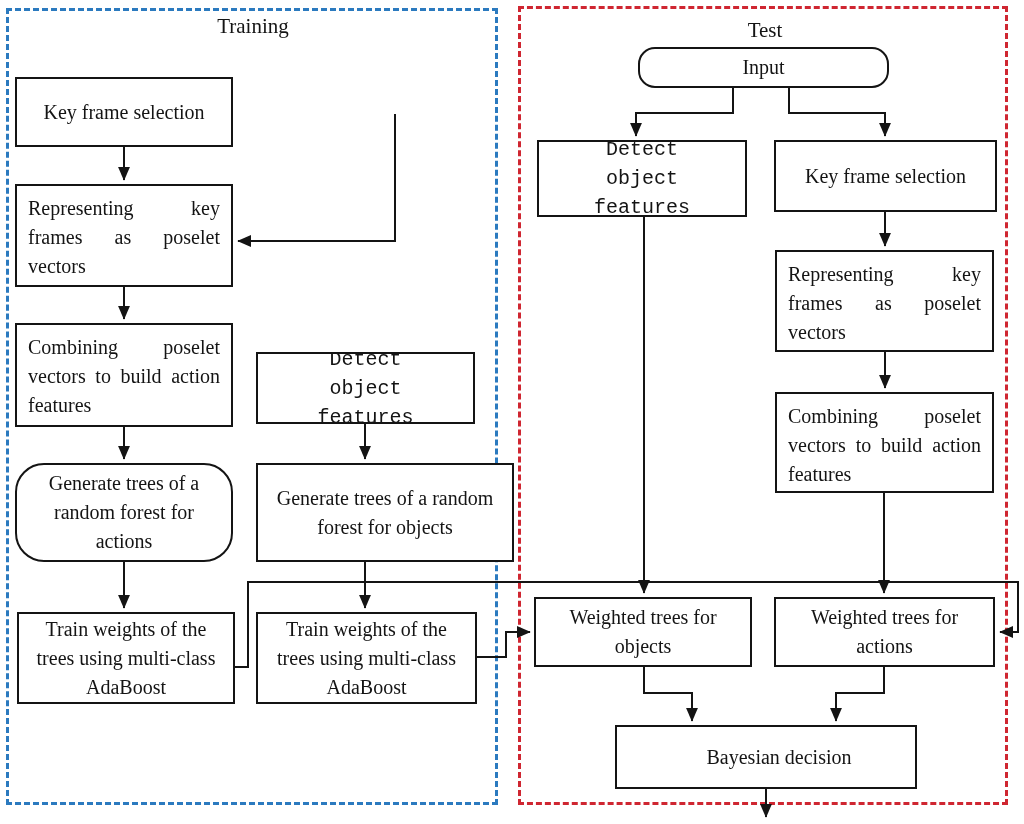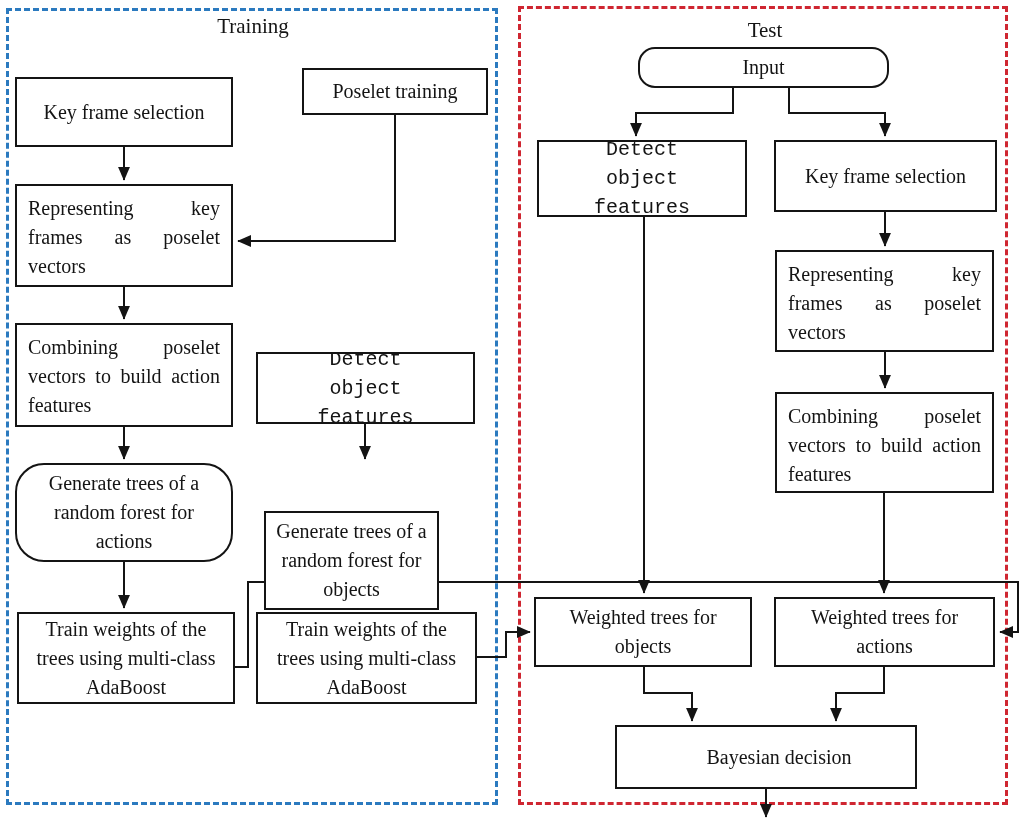--- a/index.html
+++ b/index.html
@@ -66,31 +66,30 @@
       <path d="M885,352 L885,388" marker-end="url(#arr)"></path>
       <path d="M884,493 L884,593" marker-end="url(#arr)"></path>
       <path d="M644,667 L644,693 L692,693 L692,721" marker-end="url(#arr)"></path>
       <path d="M884,667 L884,693 L836,693 L836,721" marker-end="url(#arr)"></path>
       <path d="M766,789 L766,817" marker-end="url(#arr)"></path>
     </g>
   </svg>
 
   <div class="node center" style="left:15px;top:77px;width:218px;height:70px;">Key frame selection</div>
 
-  <div class="node center" style="left:302px;top:68px;width:186px;height:47px;">Poselet training</div>
 
   <div class="node justify" style="left:15px;top:184px;width:218px;height:103px;">Representing key frames as poselet vectors</div>
 
   <div class="node justify" style="left:15px;top:323px;width:218px;height:104px;">Combining poselet vectors to build action features</div>
 
   <div class="node center pad-wide" style="left:256px;top:352px;width:219px;height:72px;">Detect object features</div>
 
   <div class="node center" style="left:15px;top:463px;width:218px;height:99px;border-radius:29px;">Generate trees of a random forest for actions</div>
 
-  <div class="node center" style="left:264px;top:463px;width:175px;height:99px;margin-top:48px;">Generate trees of a random forest for objects</div>
+  <div class="node center" style="left:256px;top:463px;width:258px;height:99px;">Generate trees of a random forest for objects</div>
 
   <div class="node center" style="left:17px;top:612px;width:218px;height:92px;">Train weights of the trees using multi-class AdaBoost</div>
 
   <div class="node center" style="left:256px;top:612px;width:221px;height:92px;">Train weights of the trees using multi-class AdaBoost</div>
 
   <div class="node center" style="left:638px;top:47px;width:251px;height:41px;border-radius:17px;">Input</div>
 
   <div class="node center pad-wide" style="left:537px;top:140px;width:210px;height:77px;">Detect object features</div>
 
   <div class="node center" style="left:774px;top:140px;width:223px;height:72px;">Key frame selection</div>

